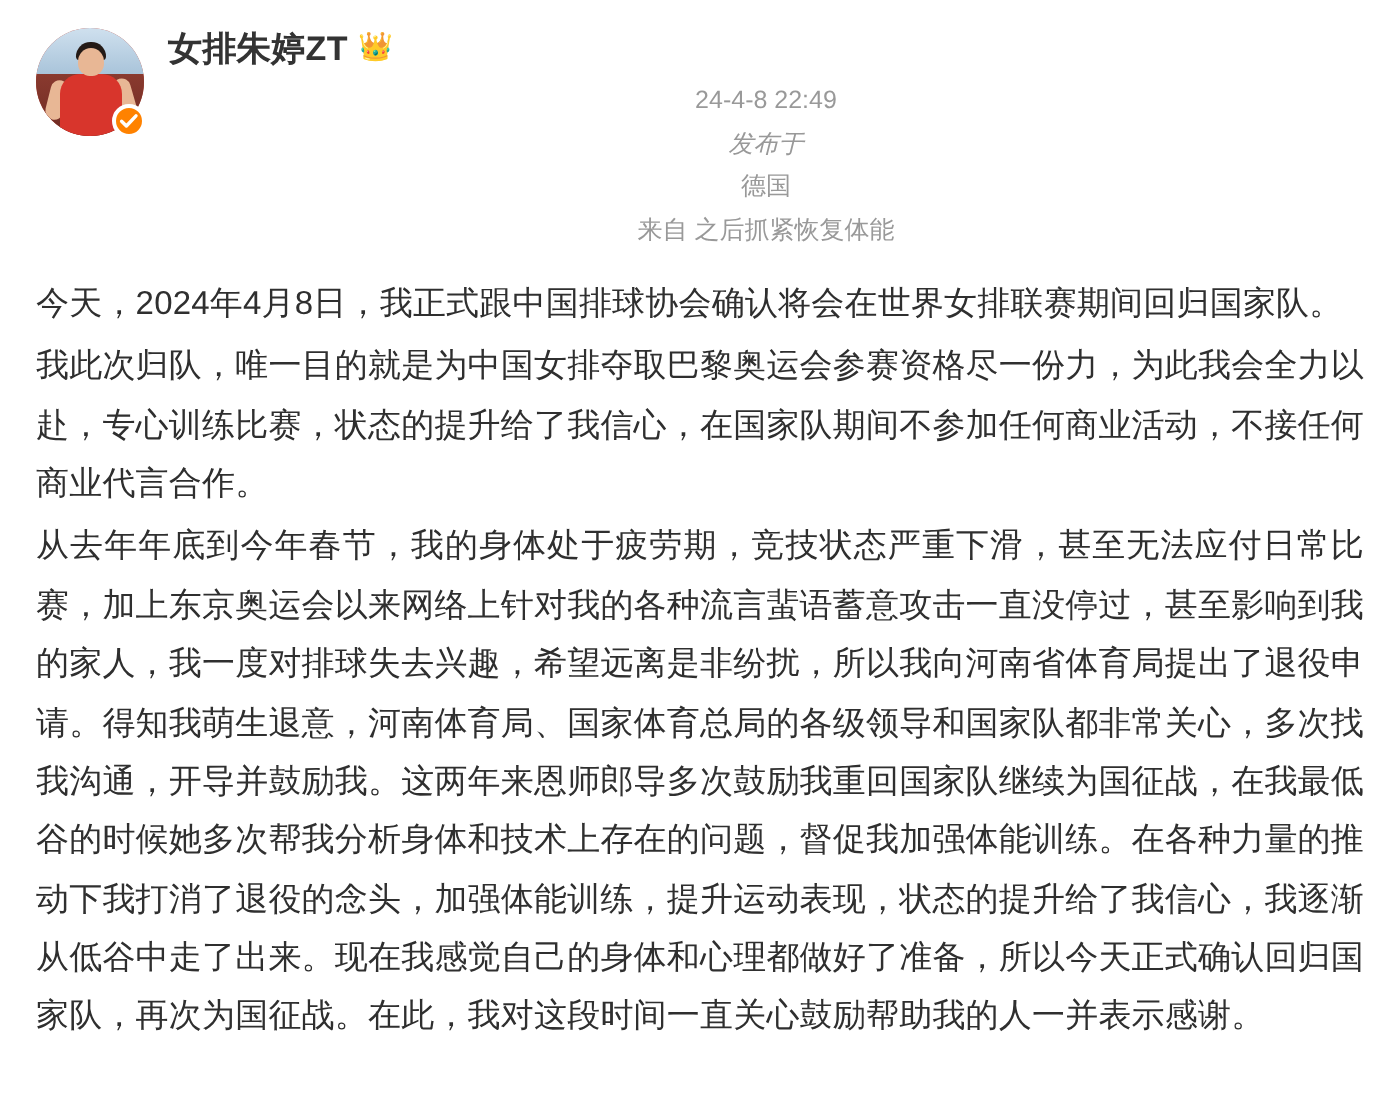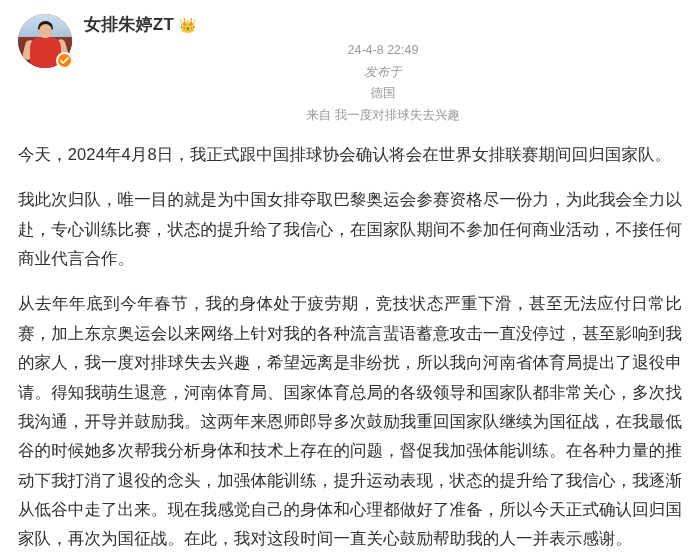--- a/index.html
+++ b/index.html
@@ -103,21 +103,21 @@
     justify-content: center;
   }
   .verified svg { display:block; }
   .header-text {
     flex: 1 1 auto;
     min-width: 0;
     padding-top: 2px;
   }
   .name-row {
     display: flex;
-    align-items: center;
+    align-items: flex-start;
     gap: 5px;
     line-height: 1;
   }
   .username {
     font-size: 17px;
     font-weight: bold;
     color: #333333;
     letter-spacing: 0.2px;
   }
   .crown-icon {
@@ -142,21 +142,21 @@
   }
   .post-body {
     margin-top: 14px;
     font-size: 16.5px;
     line-height: 1.78;
     color: #2f2f2f;
     text-align: justify;
     letter-spacing: 0.1px;
   }
   .post-body p {
-    margin: 16px 0 2px 0;
+    margin: 0 0 2px 0;
     text-indent: 0;
   }
 </style>
 </head>
 <body>
 
 <div class="post">
 
   <div class="post-header">
 
@@ -179,21 +179,21 @@
 
     <div class="header-text">
       <div class="name-row">
         <span class="username">女排朱婷ZT</span>
         <span class="crown-icon">👑</span>
       </div>
       <div class="meta-row">
         <span>24-4-8 22:49</span>
         <span class="sep">发布于</span>
         <span>德国</span>
-        <span class="source">来自 我一度对排球失去兴趣</span>
+        <span class="source">来自 之后抓紧恢复体能</span>
       </div>
     </div>
 
   </div>
 
   <div class="post-body">
     <p>今天，2024年4月8日，我正式跟中国排球协会确认将会在世界女排联赛期间回归国家队。</p>
     <p>我此次归队，唯一目的就是为中国女排夺取巴黎奥运会参赛资格尽一份力，为此我会全力以赴，专心训练比赛，状态的提升给了我信心，在国家队期间不参加任何商业活动，不接任何商业代言合作。</p>
     <p>从去年年底到今年春节，我的身体处于疲劳期，竞技状态严重下滑，甚至无法应付日常比赛，加上东京奥运会以来网络上针对我的各种流言蜚语蓄意攻击一直没停过，甚至影响到我的家人，我一度对排球失去兴趣，希望远离是非纷扰，所以我向河南省体育局提出了退役申请。得知我萌生退意，河南体育局、国家体育总局的各级领导和国家队都非常关心，多次找我沟通，开导并鼓励我。这两年来恩师郎导多次鼓励我重回国家队继续为国征战，在我最低谷的时候她多次帮我分析身体和技术上存在的问题，督促我加强体能训练。在各种力量的推动下我打消了退役的念头，加强体能训练，提升运动表现，状态的提升给了我信心，我逐渐从低谷中走了出来。现在我感觉自己的身体和心理都做好了准备，所以今天正式确认回归国家队，再次为国征战。在此，我对这段时间一直关心鼓励帮助我的人一并表示感谢。</p>
   </div>

